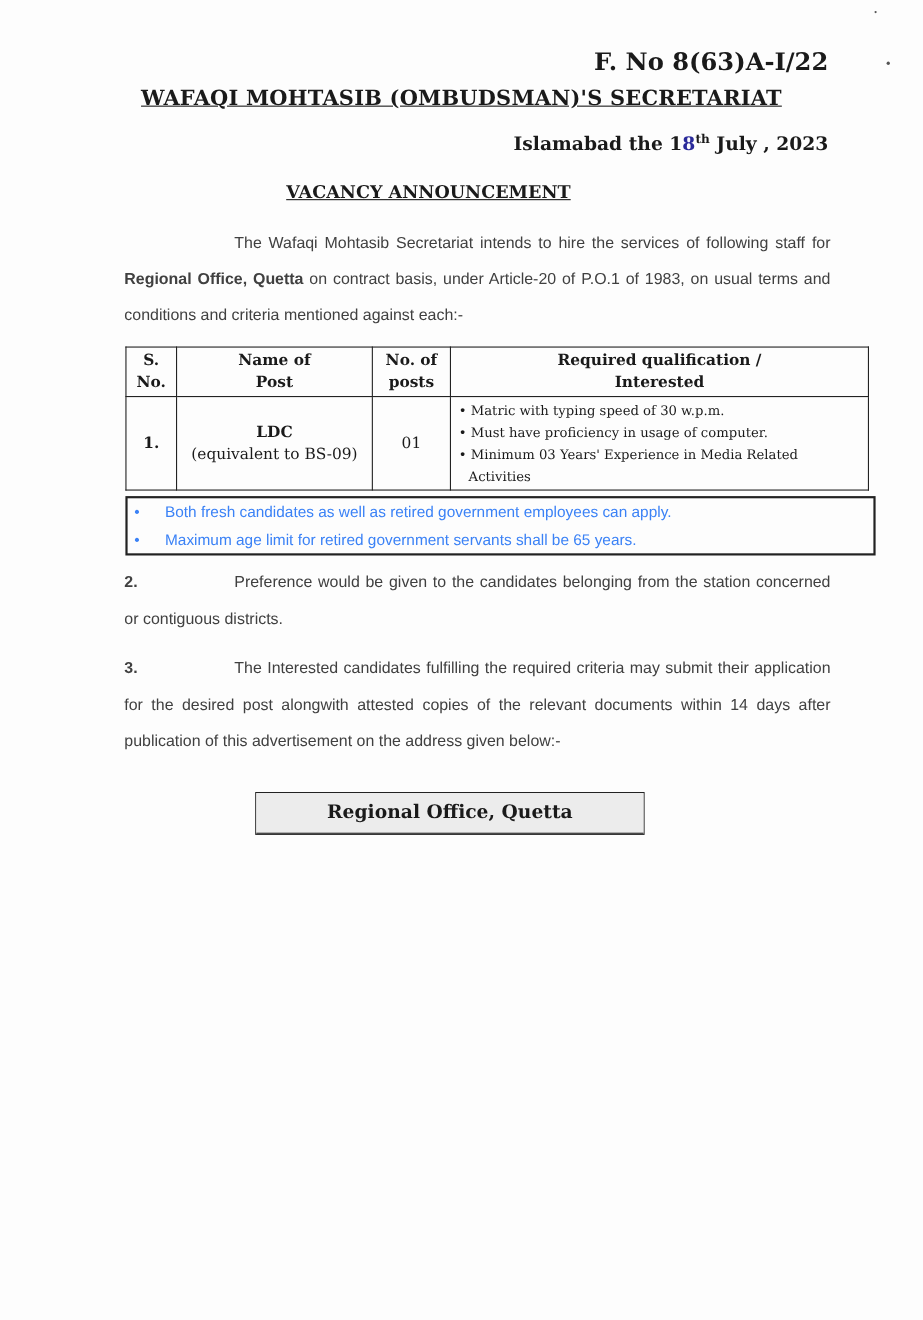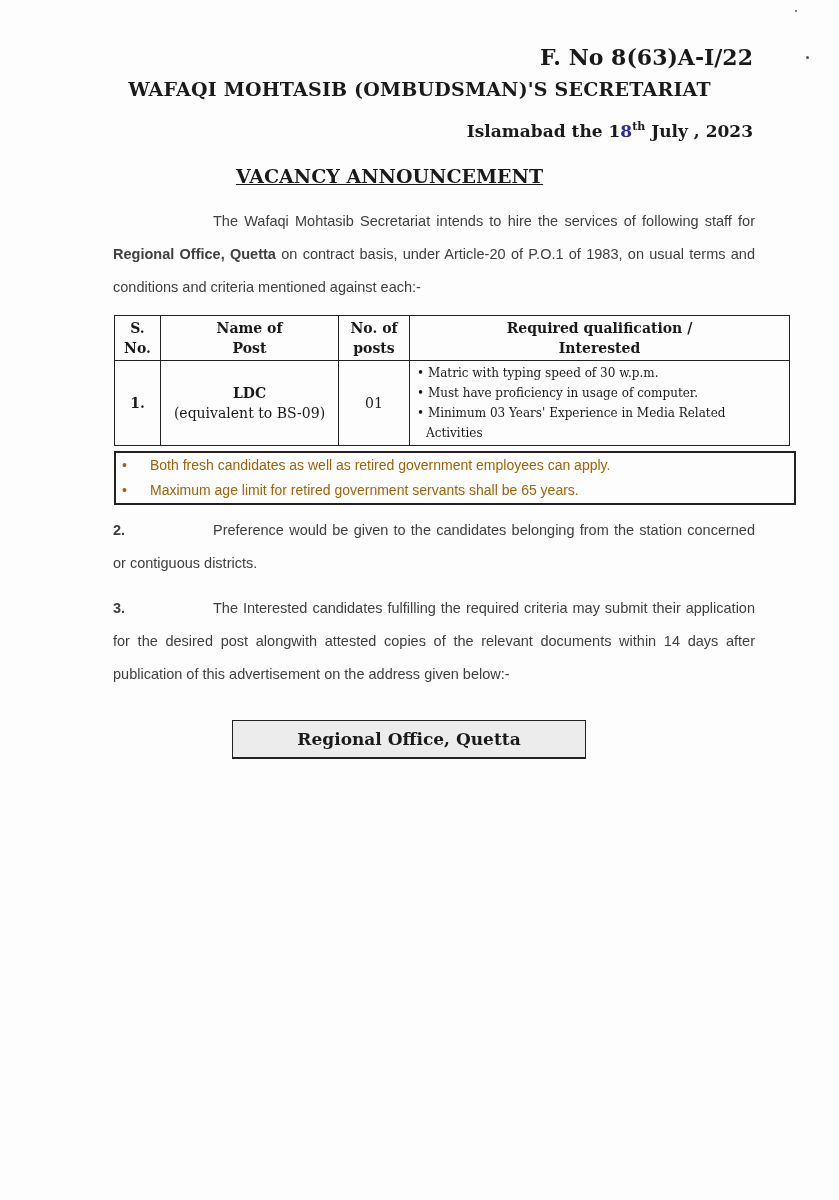--- a/index.html
+++ b/index.html
@@ -2,37 +2,37 @@
 <html><head>
   <meta charset="utf-8">
   <style>
     html, body { margin: 0; padding: 0; }
     body {
       width: 839px; height: 1200px; background: #fdfdfd; position: relative;
       font-family: "DejaVu Serif", "Liberation Serif", serif; color: #1a1a1a; overflow: hidden;
     }
     .abs { position: absolute; }
     .ref { right: 86px; top: 44px; font-size: 22px; font-weight: bold; }
-    .org { left: 0; width: 839px; top: 78px; text-align: center; font-size: 19px; font-weight: bold; letter-spacing: 0.2px; }
+    .org { left: 0; width: 839px; top: 78px; text-align: center; font-size: 19px; font-weight: bold; letter-spacing: 0.2px; text-decoration: underline; }
     .date { right: 86px; top: 120px; font-size: 17px; font-weight: bold; }
     .date .hand { color: #2a2a9a; }
     .date sup { font-size: 11px; }
-    .title { left: 0; width: 779px; top: 165px; text-align: center; font-size: 19px; font-weight: bold; }
+    .title { left: 0; width: 779px; top: 165px; text-align: center; font-size: 16px; font-weight: bold; }
     .title span { text-decoration: underline; }
     .para { left: 113px; width: 642px; font-family: "Liberation Sans Narrow", "Liberation Sans", sans-serif; font-size: 14.5px; line-height: 33px; color: #404040; text-align: justify; }
     .p1 { top: 205px; }
     .p1 .indent { display: inline-block; width: 100px; }
     table.vac { position: absolute; left: 114px; top: 315px; width: 676px; border-collapse: collapse; font-size: 14px; }
     table.vac td, table.vac th { border: 1.5px solid #222; }
     table.vac th { font-weight: bold; text-align: center; line-height: 20px; padding: 2px 2px; }
     table.vac td { line-height: 20px; padding: 2px 4px; }
     table.vac td.c { text-align: center; }
     .qual-list { list-style: none; margin: 0; padding: 0; font-size: 12px; line-height: 20px; }
     .qual-list li { padding-left: 12px; text-indent: -9px; }
-    .notes { position: absolute; left: 114px; top: 451px; width: 672px; border: 2px solid #222; font-family: "Liberation Sans", sans-serif; font-size: 14px; line-height: 25px; padding: 0 0 0 6px; color: #a16207; }
+    .notes { position: absolute; left: 114px; top: 451px; width: 672px; border: 2px solid #222; font-family: "Liberation Sans", sans-serif; font-size: 14px; line-height: 25px; padding: 0 0 0 6px; color: #3b82f6; }
     .notes .b { display: inline-block; width: 28px; }
     .p2 { top: 514px; }
     .p3 { top: 592px; }
     .num { display: inline-block; width: 100px; font-weight: bold; }
     .addr { left: 232px; top: 720px; width: 352px; border: 1.5px solid #222; text-align: center; font-size: 14.5px; }
     .addr .hdr { background: #ececec; border-bottom: 1.5px solid #222; font-weight: bold; font-size: 17px; line-height: 36px; }
     .addr .body { padding: 3px 0 4px; line-height: 20px; }
     .addr .bold { font-weight: bold; }
     .speck { width: 3px; height: 3px; background: #555; border-radius: 50%; }
   </style>

